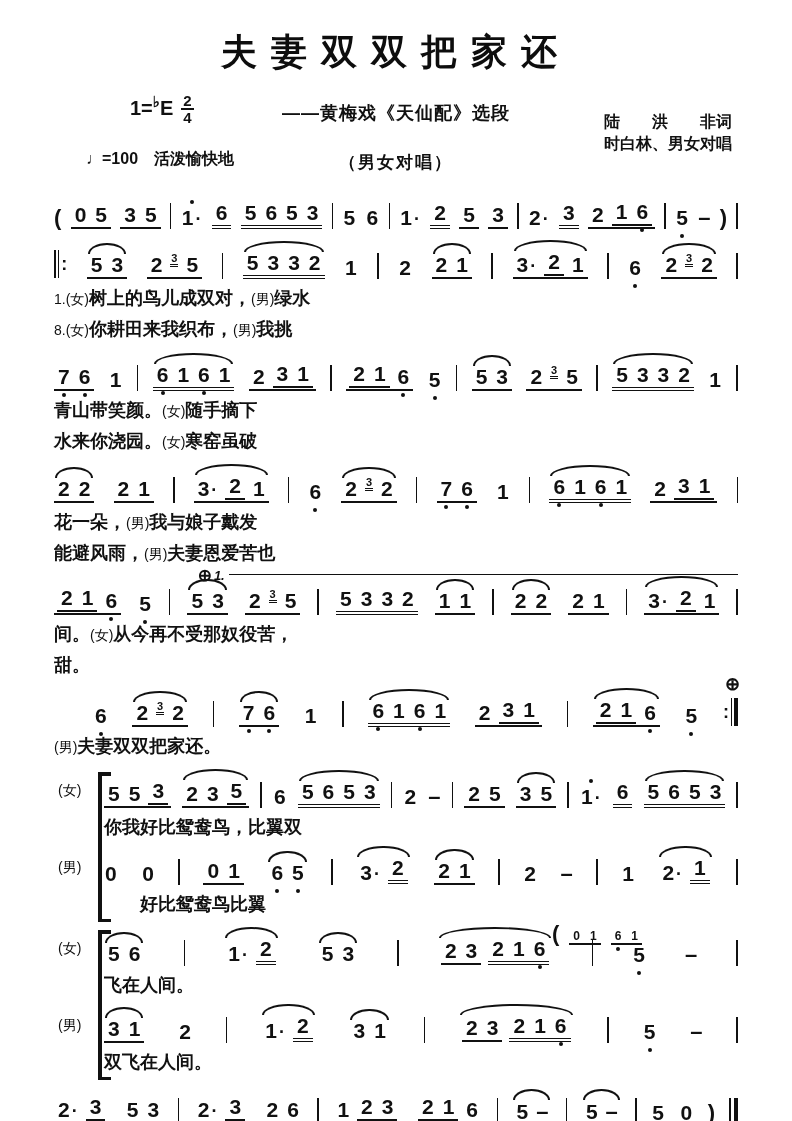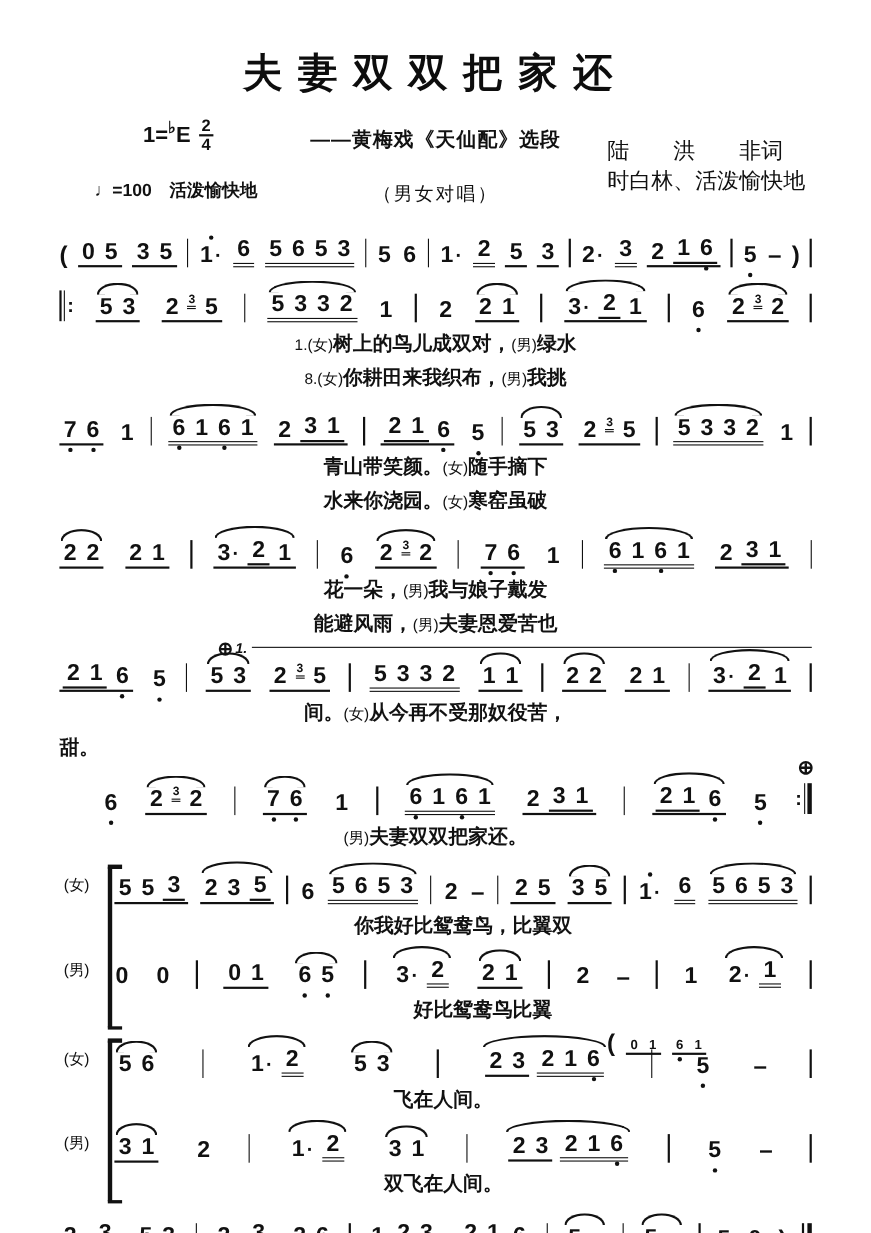--- a/index.html
+++ b/index.html
@@ -2,35 +2,35 @@
 <html><head>
 <meta charset="utf-8">
 <style>
   html,body{margin:0;padding:0;background:#fff;}
   body{width:792px;height:1121px;overflow:hidden;position:relative;
        font-family:"Liberation Sans",sans-serif;color:#111;}
   .page{padding:28px 54px 0 54px;position:relative;}
 
   
   .title{text-align:center;font-family:"DejaVu Serif",serif;font-weight:bold;
-         font-size:36px;letter-spacing:14px;margin-top:14px;color:#0d0d0d;}
+         font-size:36px;letter-spacing:14px;color:#0d0d0d;}
   .hdr2{position:relative;height:58px;margin-top:10px;}
   .keysig{position:absolute;left:40px;top:6px;font-size:20px;font-weight:bold;margin-left:36px;}
   .keysig .flat{font-size:15px;vertical-align:super;}
   .frac{display:inline-block;vertical-align:middle;text-align:center;
         font-size:15px;line-height:1.0;margin-left:8px;font-weight:bold;}
   .frac .num{display:block;border-bottom:2px solid #111;padding:0 2px;}
   .subtitle{position:absolute;left:0;right:0;top:14px;text-align:center;
             font-size:18px;font-weight:bold;letter-spacing:1px;}
-  .credits{position:absolute;right:6px;top:24px;text-align:left;font-size:20px;
-           font-weight:normal;line-height:1.35;}
+  .credits{position:absolute;right:6px;top:24px;text-align:left;font-size:16px;
+           font-weight:bold;line-height:1.35;}
   .hdr3{position:relative;height:34px;}
   .tempo{position:absolute;left:32px;top:4px;font-size:16px;font-weight:bold;text-align:center;}
   .duet{position:absolute;left:0;right:0;top:6px;text-align:center;
-        font-size:17px;font-weight:normal;letter-spacing:2px;}
+        font-size:17px;font-weight:bold;letter-spacing:2px;}
 
   
   .line{position:relative;margin-top:20px;}
   .noterow{display:flex;justify-content:space-between;align-items:flex-end;
            font-weight:bold;font-size:21px;line-height:1.05;min-height:30px;}
   .tok{position:relative;}
   .grp{display:inline-flex;align-items:flex-end;position:relative;
        padding:0 3px 1px 3px;column-gap:7px;}
   .u1{border-bottom:2px solid #111;}
   .u2{border-bottom:4px double #111;}
@@ -49,21 +49,21 @@
   .bar{width:1.5px;height:26px;background:#111;align-self:center;margin-top:4px;}
   .paren,.dash{font-size:22px;font-weight:bold;}
   .dash{letter-spacing:0;}
   .rb,.re{display:inline-flex;align-items:center;column-gap:2px;height:30px;}
   .rb i,.re i{display:block;height:28px;background:#111;}
   .bthin{width:1.6px;} .bthick{width:3.5px;}
   .rdots{font-size:18px;font-weight:bold;line-height:0.9;}
   .finbar{display:inline-flex;column-gap:3px;align-items:center;height:30px;}
 
   
-  .lyr{display:flex;justify-content:center;align-items:baseline;
+  .lyr{display:flex;justify-content:flex-start;align-items:baseline;
        font-weight:bold;font-size:18px;margin-top:7px;}
   .lyr.start{justify-content:flex-start;column-gap:26px;}
   .lyr .pref{font-weight:normal;font-size:14px;flex:none;}
   .lyr .role{font-weight:normal;font-size:14px;}
   .lyr .blank{min-width:18px;}
 
   
   .volta{position:absolute;left:21%;right:0;top:-16px;display:flex;
          align-items:flex-start;font-size:13px;font-weight:bold;}
   .volta .vsym{font-size:17px;margin-right:2px;line-height:0.8;}
@@ -95,21 +95,21 @@
 
   <div class="title">夫妻双双把家还</div>
 
   <div class="hdr2">
     <div class="keysig">
       <span>1=</span><span class="flat">♭</span><span>E</span><span class="frac"><span class="num">2</span><span class="den">4</span></span>
     </div>
     <div class="subtitle">——黄梅戏《天仙配》选段</div>
     <div class="credits">
       <div>陆　　洪　　非词</div>
-      <div>时白林、活泼愉快地</div>
+      <div>时白林、男女对唱</div>
     </div>
   </div>
 
   <div class="hdr3">
     <div class="tempo">♩=100　活泼愉快地</div>
     <div class="duet">（男女对唱）</div>
   </div>
 
   <div id="score">
       <div class="line">

